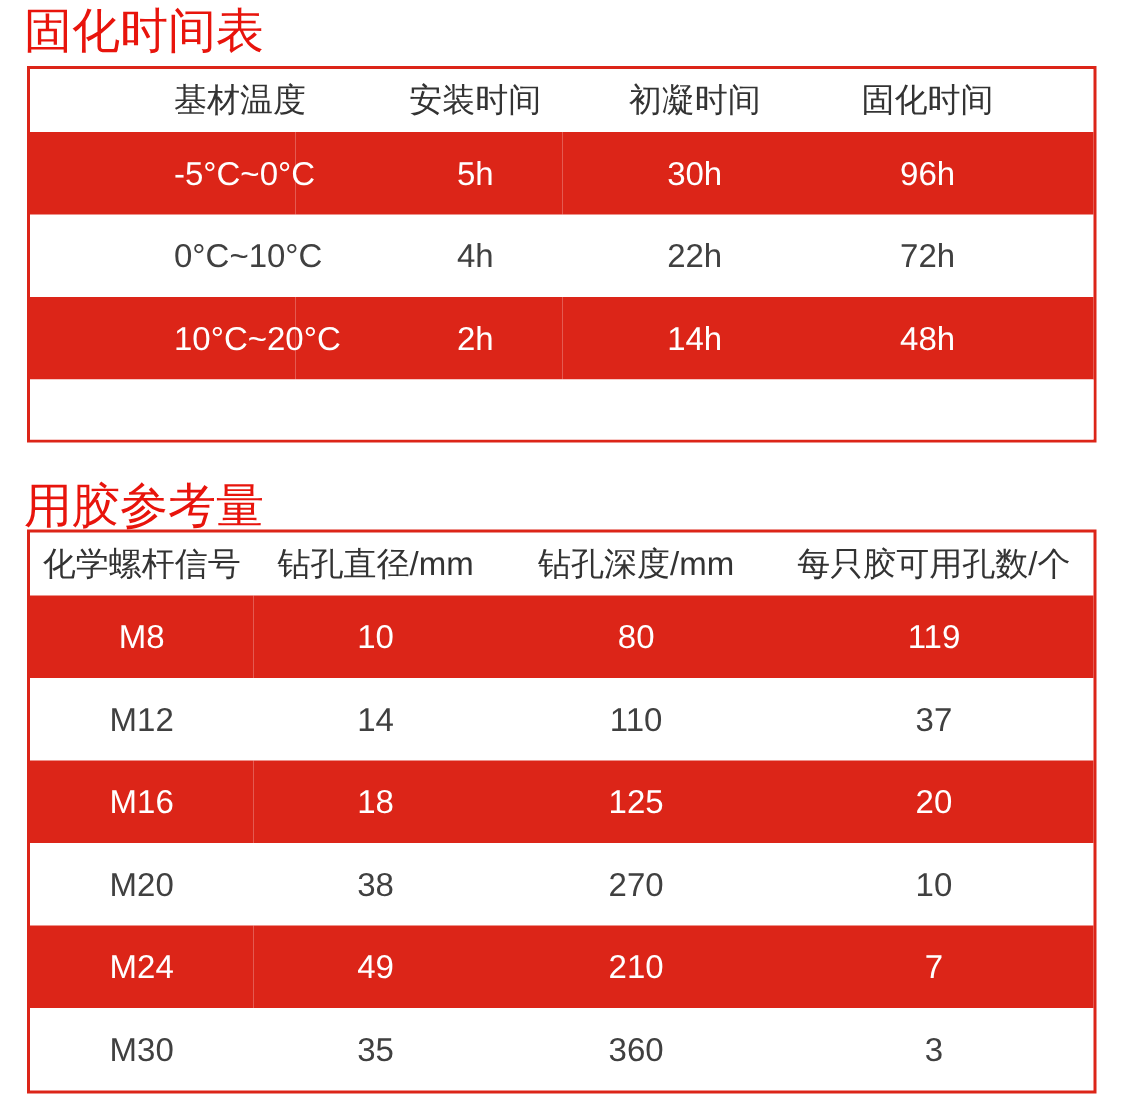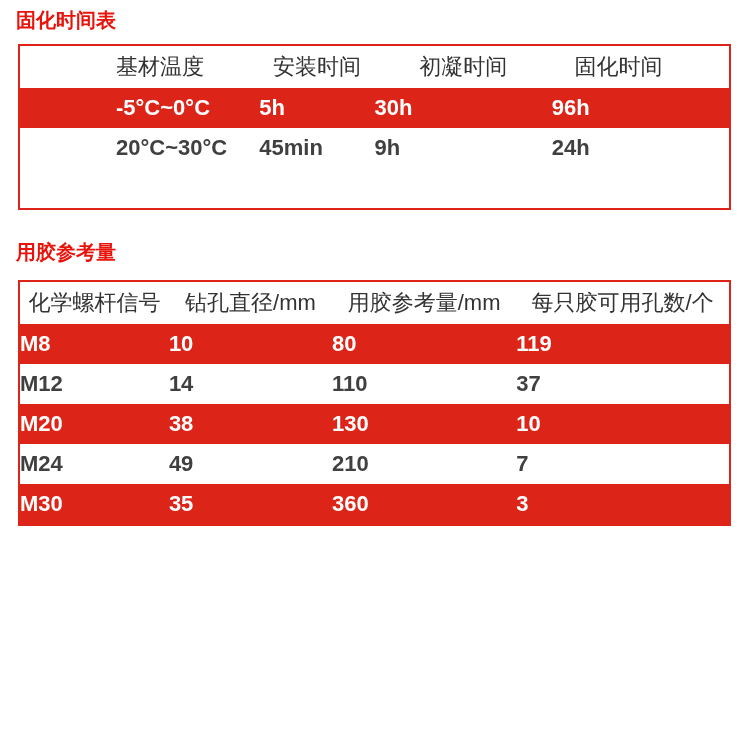--- a/index.html
+++ b/index.html
@@ -18,53 +18,53 @@
   }
   .page {
     position: relative;
     width: 750px;
     height: 738px;
     background: var(--bg);
     overflow: hidden;
   }
   .sec-title {
     color: var(--title-red);
-    font-size: 20px;
-    font-weight: bold;
+    font-size: 32px;
+    font-weight: normal;
     line-height: 28px;
     margin: 0 0 0 16px;
   }
   .title-1 { padding-top: 6px; margin-bottom: 10px; }
-  .title-2 { margin-top: 28px; margin-bottom: 14px; }
+  .title-2 { margin-top: 28px; margin-bottom: 2px; }
   .tbl-box {
     margin-left: 18px;
     width: 713px;
     border: 2px solid var(--red);
     background: #fff;
   }
   table.tbl {
     width: 100%;
     border-collapse: collapse;
     table-layout: fixed;
     font-size: 22px;
     color: var(--cell-text);
+    text-align: center;
   }
   .tbl th {
     font-weight: normal;
     color: var(--header-text);
     height: 42px;
     padding: 0;
     white-space: nowrap;
     overflow: visible;
   }
   .tbl td {
-    height: 40px;
+    height: 55px;
     padding: 0;
     white-space: nowrap;
-    font-weight: bold;
   }
   .tbl tbody tr:nth-child(odd) {
     background: var(--red);
     color: var(--row-text);
   }
   
   .tbl1 th:nth-child(1), .tbl1 td:nth-child(1) { padding-left: 96px; }
   .tbl1 th:nth-child(2), .tbl1 td:nth-child(2) { padding-left: 62px; }
   .tbl1 th:nth-child(4), .tbl1 td:nth-child(4) { padding-right: 44px; }
   .tbl1-filler { height: 40px; background: #fff; }
@@ -87,24 +87,30 @@
             </tr>
         </thead>
         <tbody>
             <tr>
               <td>-5°C~0°C</td>
               <td>5h</td>
               <td>30h</td>
               <td>96h</td>
             </tr>
             <tr>
-              <td>20°C~30°C</td>
-              <td>45min</td>
-              <td>9h</td>
-              <td>24h</td>
+              <td>0°C~10°C</td>
+              <td>4h</td>
+              <td>22h</td>
+              <td>72h</td>
+            </tr>
+            <tr>
+              <td>10°C~20°C</td>
+              <td>2h</td>
+              <td>14h</td>
+              <td>48h</td>
             </tr>
           </tbody>
       </table>
       <div class="tbl1-filler"></div>
     </div>
   </section>
 
   <section>
     <h2 class="sec-title title-2">用胶参考量</h2>
     <div class="tbl-box">
@@ -112,41 +118,47 @@
         <colgroup>
           <col style="width:21%">
           <col style="width:23%">
           <col style="width:26%">
           <col style="width:30%">
         </colgroup>
         <thead>
           <tr>
               <th>化学螺杆信号</th>
               <th>钻孔直径/mm</th>
-              <th>用胶参考量/mm</th>
+              <th>钻孔深度/mm</th>
               <th>每只胶可用孔数/个</th>
             </tr>
         </thead>
         <tbody>
             <tr>
               <td>M8</td>
               <td>10</td>
               <td>80</td>
               <td>119</td>
             </tr>
             <tr>
               <td>M12</td>
               <td>14</td>
               <td>110</td>
               <td>37</td>
             </tr>
             <tr>
+              <td>M16</td>
+              <td>18</td>
+              <td>125</td>
+              <td>20</td>
+            </tr>
+            <tr>
               <td>M20</td>
               <td>38</td>
-              <td>130</td>
+              <td>270</td>
               <td>10</td>
             </tr>
             <tr>
               <td>M24</td>
               <td>49</td>
               <td>210</td>
               <td>7</td>
             </tr>
             <tr>
               <td>M30</td>

